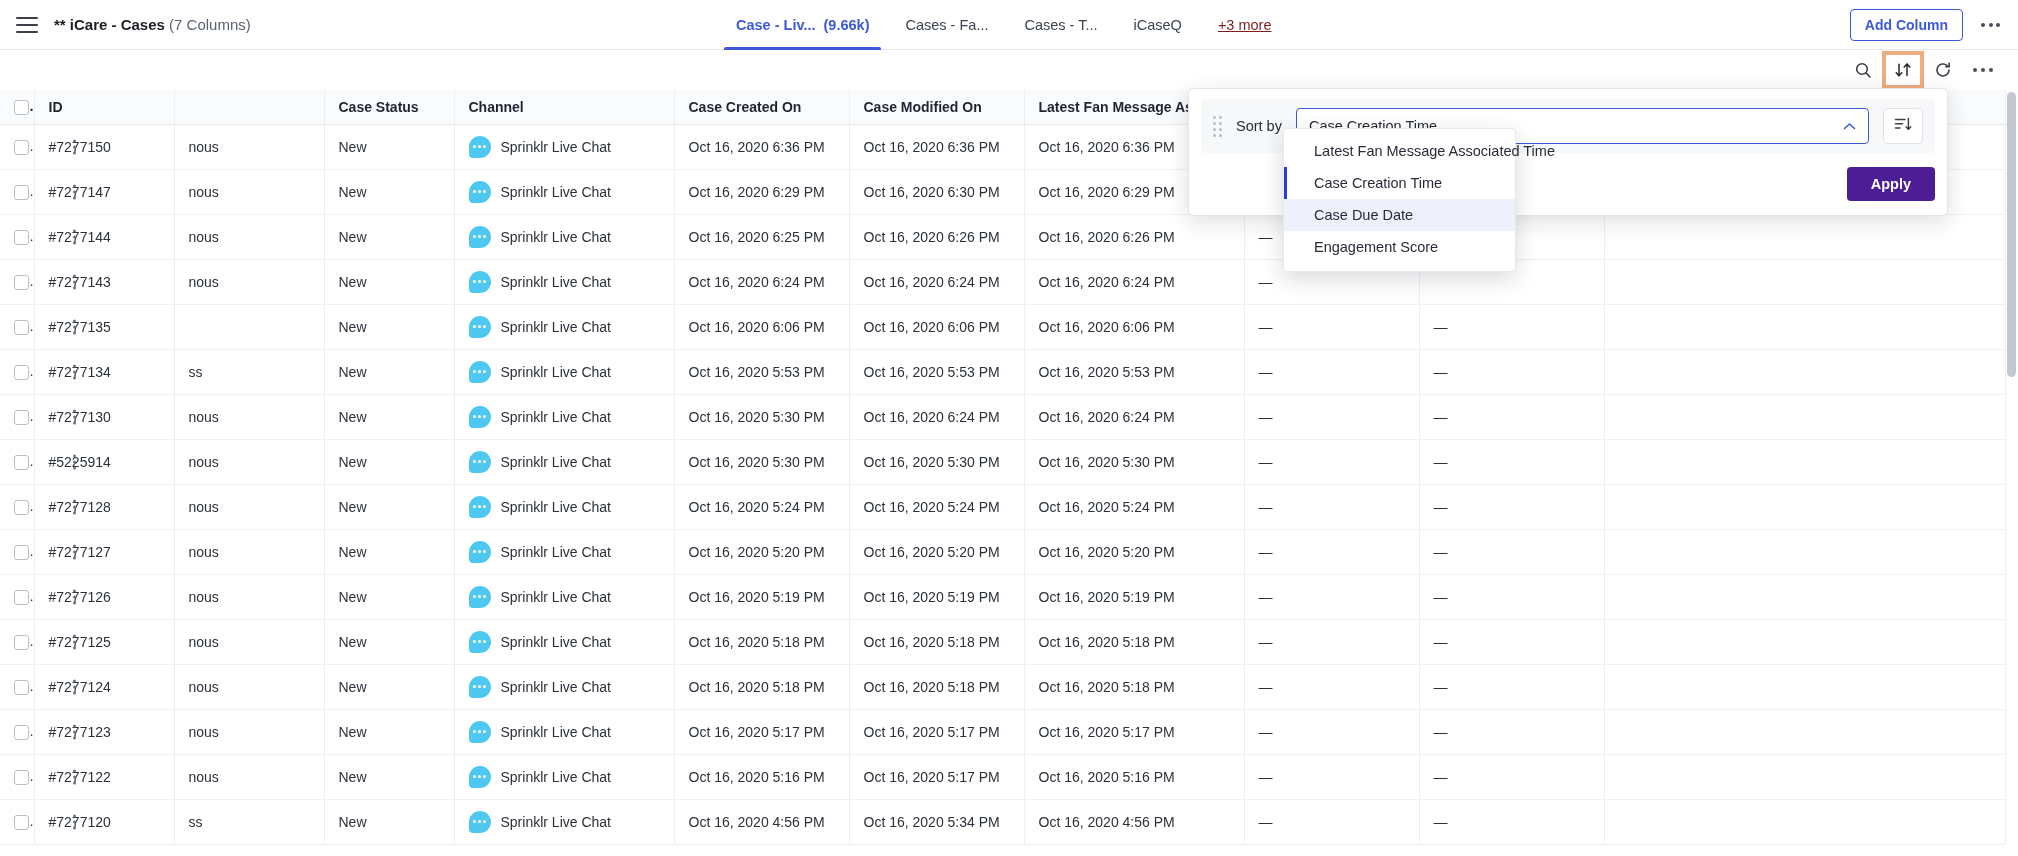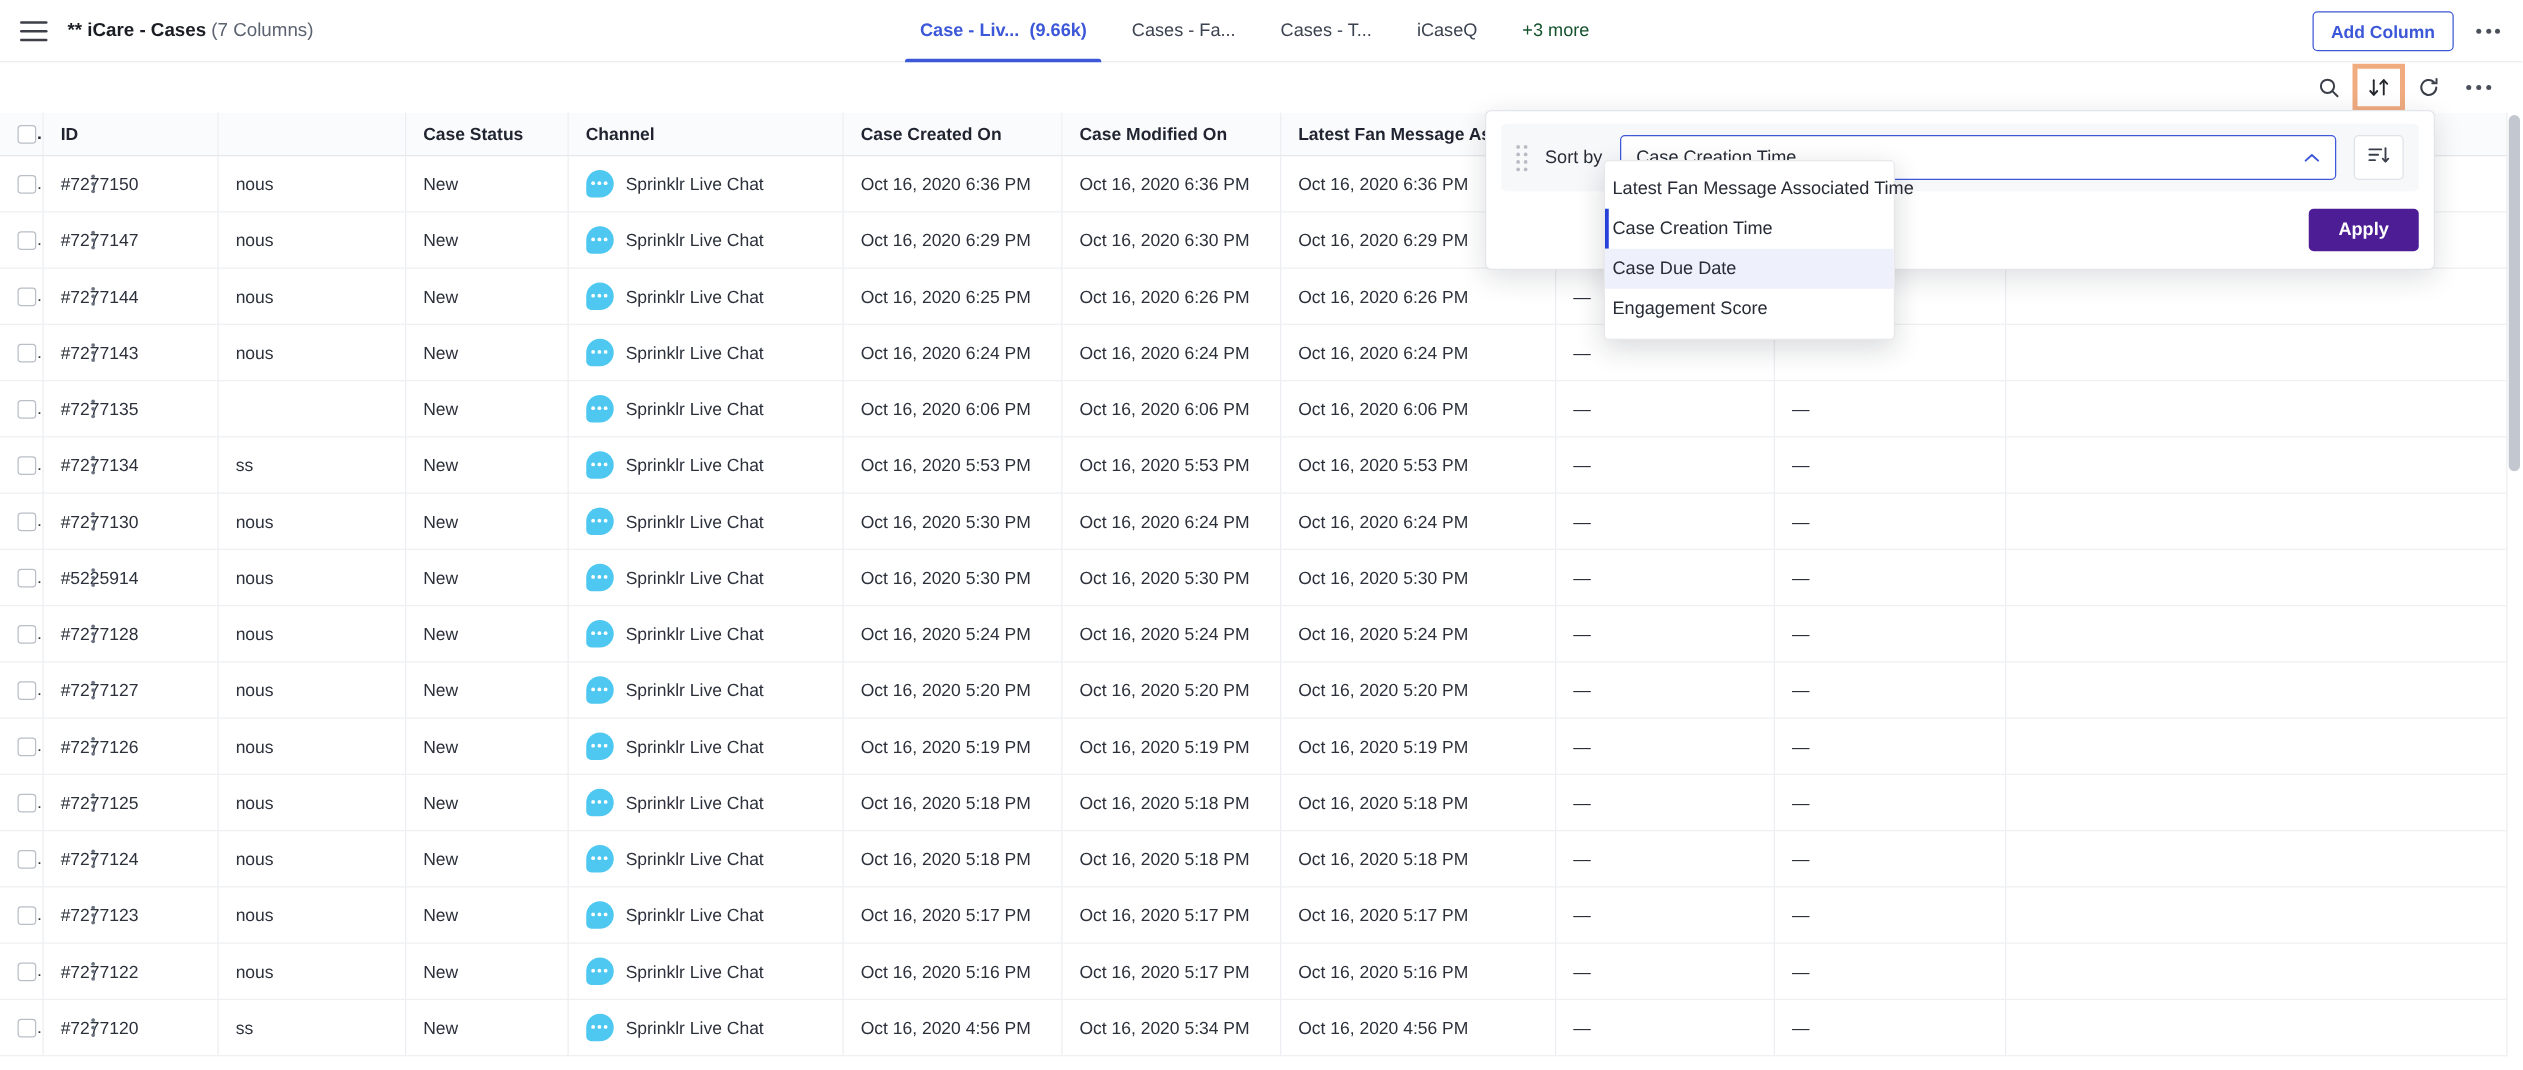--- a/index.html
+++ b/index.html
@@ -40,21 +40,21 @@
     display: flex; align-items: center; padding: 0 18px;
     font-size: 14.5px; color: #3c4350; white-space: nowrap; cursor: pointer;
     position: relative; height: 50px;
   }
   .tab.active { color: #3c58d8; font-weight: 700; }
   .tab.active::after {
     content: ""; position: absolute; left: 6px; right: 6px; bottom: 0;
     height: 3px; background: #3c58d8; border-radius: 2px 2px 0 0;
   }
   .tab .count { margin-left: 8px; font-weight: 700; }
-  .tab.more { color: #14532d; }
+  .tab.more { color: #7f1d1d; text-decoration: underline; }
 
   .topbar-right {
     position: absolute; right: 14px; top: 0; height: 50px;
     display: flex; align-items: center; gap: 14px;
   }
   .add-column-btn {
     border: 1.5px solid #3c58d8; color: #3c58d8; background: #fff;
     font-size: 14px; font-weight: 700; border-radius: 4px;
     padding: 7px 14px; cursor: pointer; white-space: nowrap;
     font-family: "Liberation Sans", sans-serif;
@@ -180,21 +180,21 @@
     font-family: "Liberation Sans", sans-serif;
   }
 
   .sort-dropdown {
     position: absolute; left: 1283px; top: 128px; width: 233px;
     background: #fff; border: 1px solid #e6e8ec; border-radius: 4px;
     box-shadow: 0 7px 22px rgba(20,25,40,0.16);
     z-index: 30; padding: 6px 0 8px 0;
   }
   .dd-item {
-    padding: 8px 6px; font-size: 14.5px; color: #262b35; cursor: pointer;
+    padding: 8px 30px; font-size: 14.5px; color: #262b35; cursor: pointer;
     white-space: nowrap; position: relative;
   }
   .dd-item.selected::before {
     content: ""; position: absolute; left: 0; top: 0; bottom: 0; width: 3px;
     background: #2540d8;
   }
   .dd-item.hover { background: #eef1fb; }
 
   
   .vscroll {

